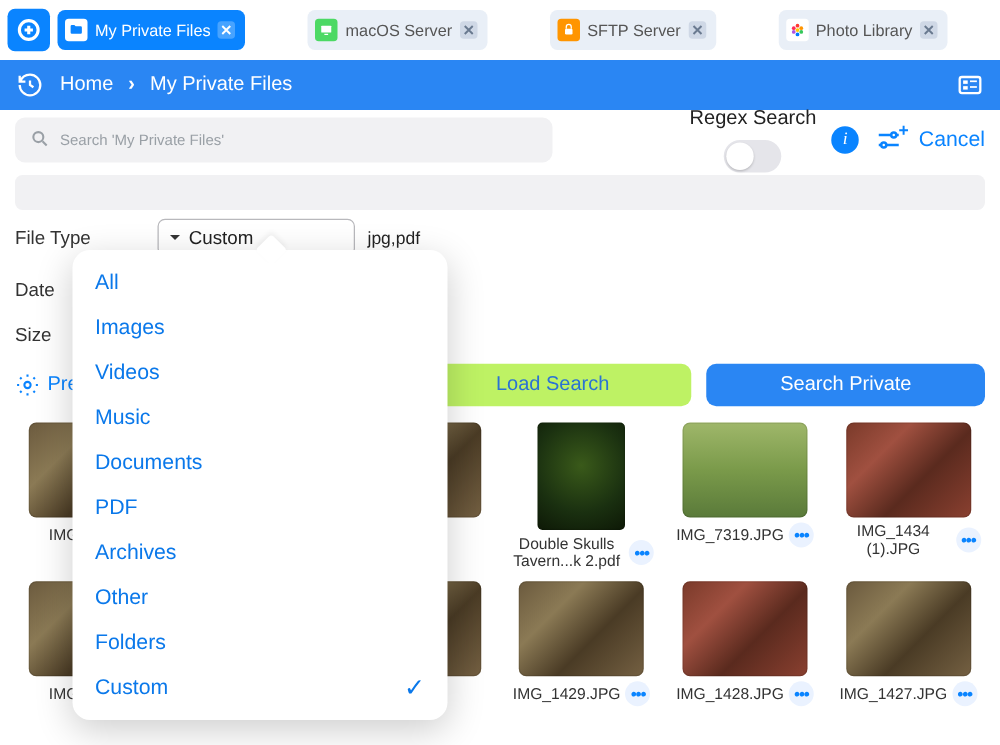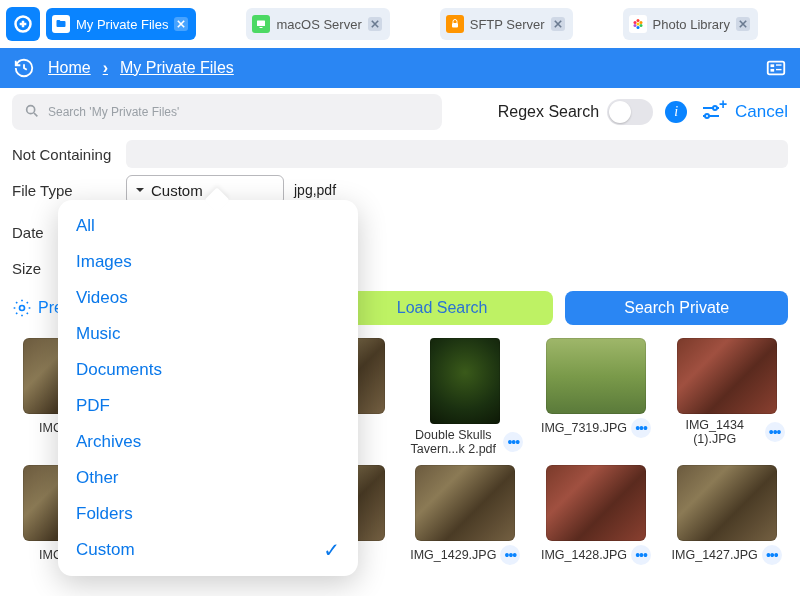--- a/index.html
+++ b/index.html
@@ -16,31 +16,31 @@
 .tab.active .close { background: rgba(255,255,255,0.25); }
 .tab.inactive .close { background: #cfd8e6; color: #6a7a90; }
 .tab .ticon { width: 18px; height: 18px; display: flex; align-items: center; justify-content: center; border-radius: 3px; }
 .ticon.folder { background: #fff; color: #0a84ff; }
 .ticon.green { background: #4cd964; color: #fff; }
 .ticon.orange { background: #ff9500; color: #fff; }
 .ticon.rainbow { background: #fff; }
 .ticon svg { width: 12px; height: 12px; }
 
 
-.navbar { height: 40px; background: #2a86f3; color: #fff; display: flex; align-items: center; padding: 0 12px; font-size: 16px; gap: 12px; text-decoration: underline; }
+.navbar { height: 40px; background: #2a86f3; color: #fff; display: flex; align-items: center; padding: 0 12px; font-size: 16px; gap: 12px; }
 .navbar .history { width: 24px; height: 24px; display: flex; align-items: center; justify-content: center; }
 .navbar .chev { font-weight: 700; }
 .navbar .spacer { flex: 1; }
 .navbar .righticon { width: 24px; height: 24px; display: flex; align-items: center; justify-content: center; }
 
 
 .searchrow { height: 48px; display: flex; align-items: center; padding: 0 12px; gap: 12px; }
 .searchbox { flex: 0 0 430px; height: 36px; background: #f1f1f3; border-radius: 8px; display: flex; align-items: center; padding: 0 12px; color: #9aa0a6; font-size: 12px; }
 .searchbox .sicon { margin-right: 8px; }
-.regexlabel { display: flex; align-items: center; gap: 8px; color: #222; font-size: 16px; margin-left: auto; }
+.regexlabel { display: flex; align-items: center; gap: 8px; color: #222; font-size: 16px; margin-left: auto; flex-direction: column; }
 .switch { width: 46px; height: 26px; background: #e5e5ea; border-radius: 13px; position: relative; }
 .switch .knob { width: 22px; height: 22px; background: #fff; border-radius: 50%; position: absolute; top: 2px; left: 2px; box-shadow: 0 1px 2px rgba(0,0,0,0.2); }
 .circleicon { width: 22px; height: 22px; border-radius: 50%; background: #0a84ff; color: #fff; display: flex; align-items: center; justify-content: center; font-size: 14px; font-style: italic; font-family: serif; }
 .sliders { width: 24px; height: 24px; color: #0a84ff; position: relative; }
 .cancel { color: #0a84ff; font-size: 17px; }
 
 
 .filterrow { height: 36px; display: flex; align-items: center; padding-left: 12px; font-size: 15px; color: #333; }
 .filterrow .label { width: 114px; }
 .textfield { flex: 1; height: 28px; background: #f1f1f3; border-radius: 6px; margin-right: 12px; }
@@ -188,21 +188,20 @@
         <path d="M4 8h10M18 8h2M4 16h2M10 16h10"></path>
         <circle cx="16" cy="8" r="2"></circle>
         <circle cx="8" cy="16" r="2"></circle>
       </svg>
     <span style="position:absolute;top:-4px;right:-4px;color:#0a84ff;font-size:14px;font-weight:700">+</span>
   </div>
   <span class="cancel">Cancel</span>
 </div>
 
 <div class="filterrow">
-  <span class="label">Not Containing</span>
   <div class="textfield"></div>
 </div>
 
 <div class="filterrow">
   <span class="label">File Type</span>
   <div class="dropdown-btn">
     <svg viewBox="0 0 10 10">
         <path d="M1 3l4 4 4-4z" fill="#333"></path>
       </svg>
     <span>Custom</span>

